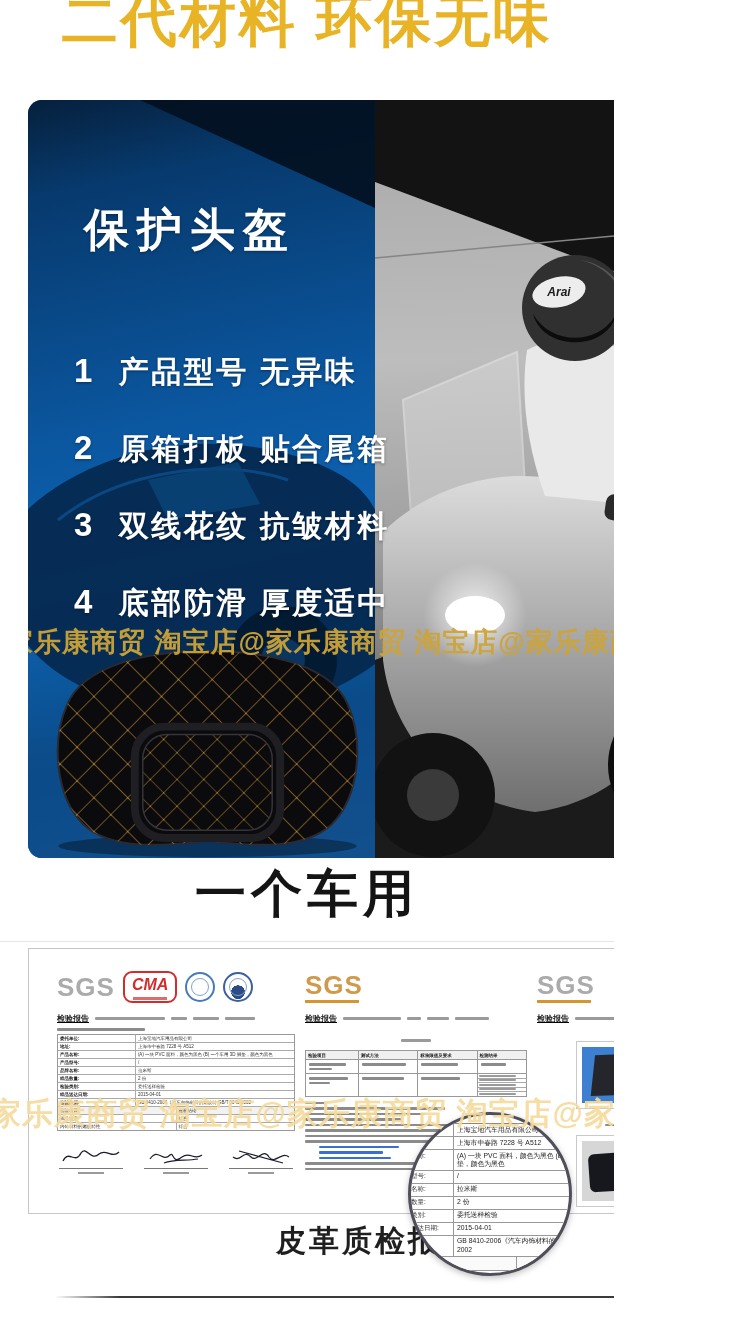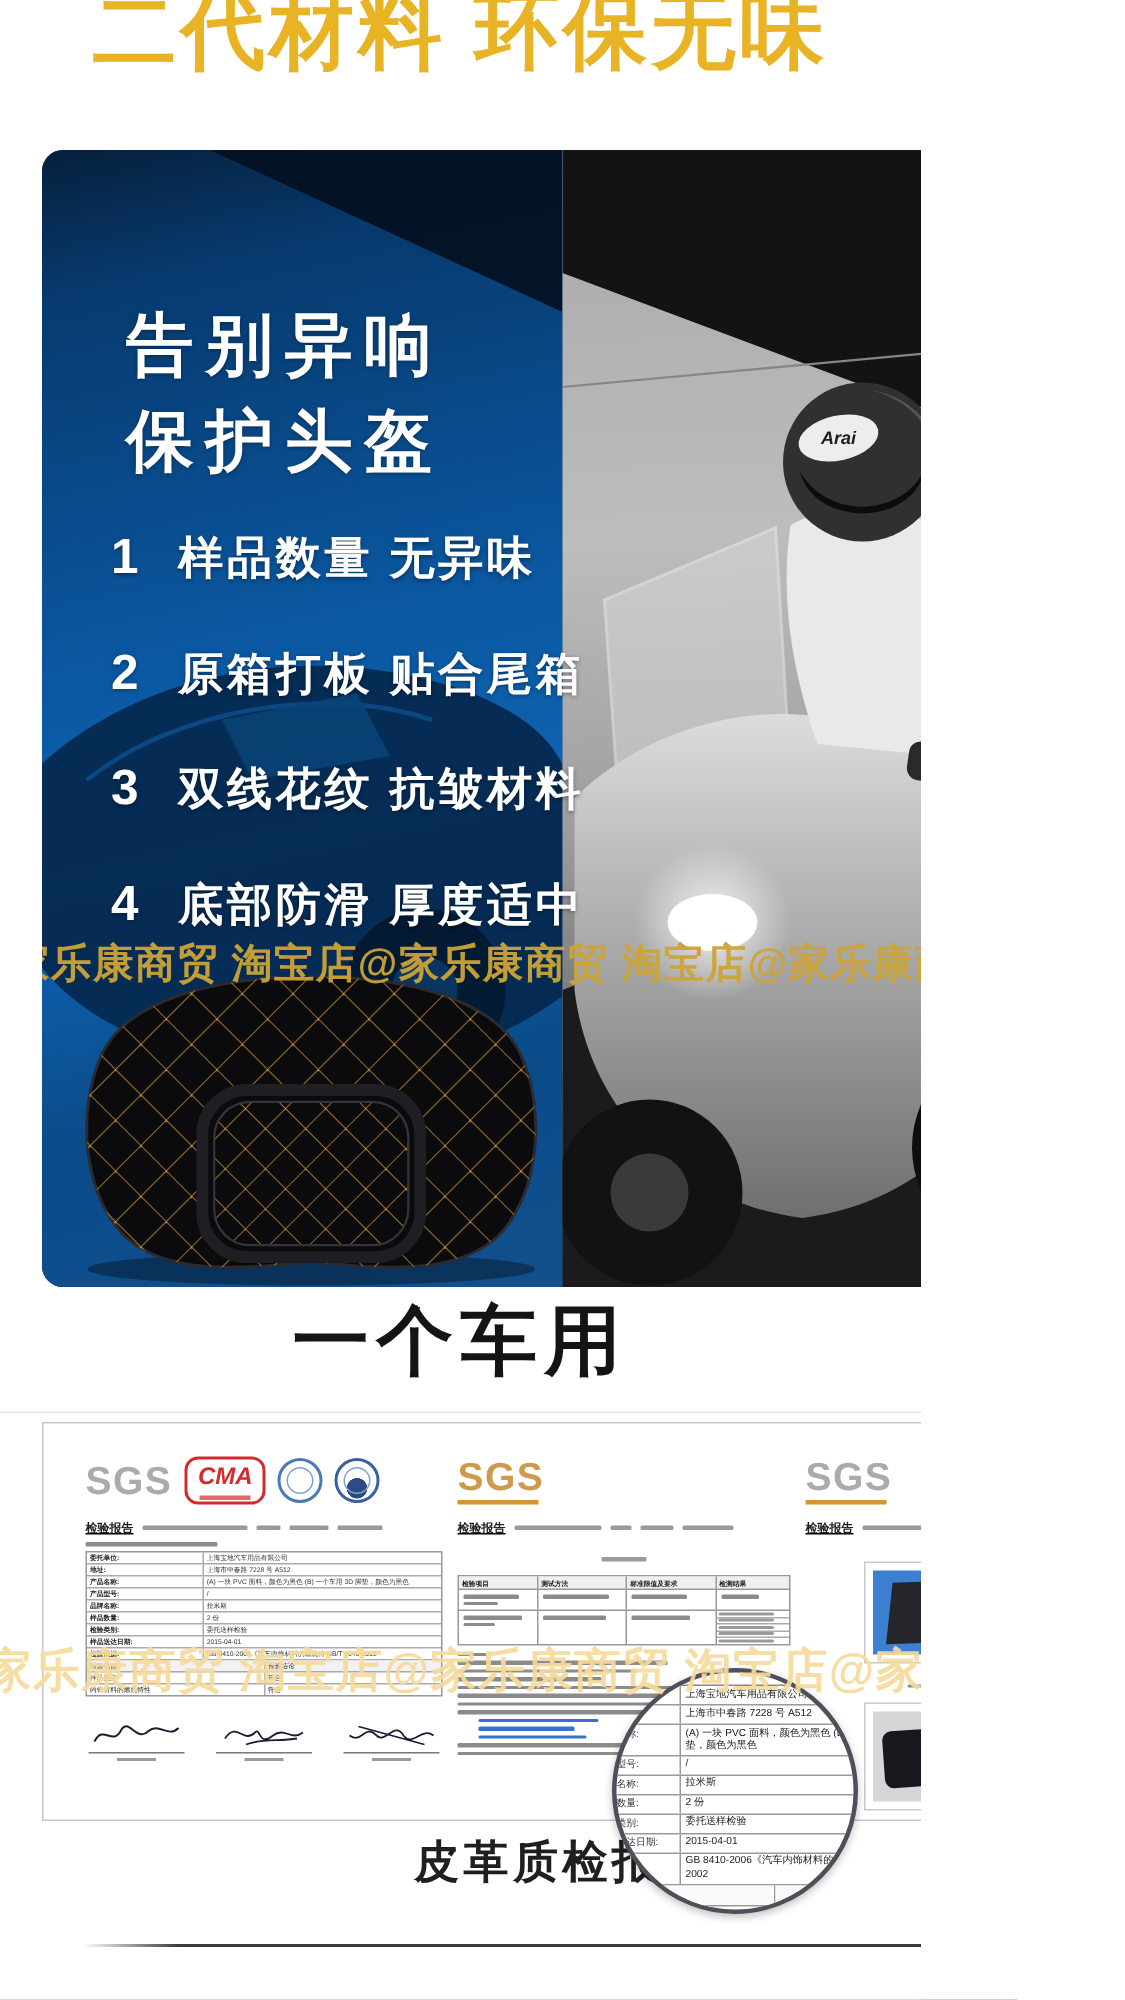--- a/index.html
+++ b/index.html
@@ -175,28 +175,27 @@
         <rect x="230" y="398" width="70" height="26" rx="8" fill="#2a2a2a" transform="rotate(8 265 411)"></rect>
         <circle cx="200" cy="208" r="53" fill="#303030"></circle>
         <path d="M158,214 C176,246 226,246 242,212 C234,252 168,252 158,214 Z" fill="#0c0c0c"></path>
         <ellipse cx="184" cy="192" rx="27" ry="15" fill="#ededed" transform="rotate(-12 184 192)"></ellipse>
         <text x="184" y="196" text-anchor="middle" font-size="12" font-style="italic" font-weight="bold" fill="#1d1d1d">Arai</text>
         <path d="M205,160 C232,164 250,184 252,206 C244,178 224,164 205,160 Z" fill="#555"></path>
       </svg>
     </div>
 
     <div class="headline">
-      <div>告别异响</div>
       <div>保护头盔</div>
     </div>
 
     <div class="features">
         <div class="feature">
           <span class="num">1</span>
-          <span>样品数量 无异味</span>
+          <span>产品型号 无异味</span>
         </div>
         <div class="feature">
           <span class="num">2</span>
           <span>原箱打板 贴合尾箱</span>
         </div>
         <div class="feature">
           <span class="num">3</span>
           <span>双线花纹 抗皱材料</span>
         </div>
         <div class="feature">

